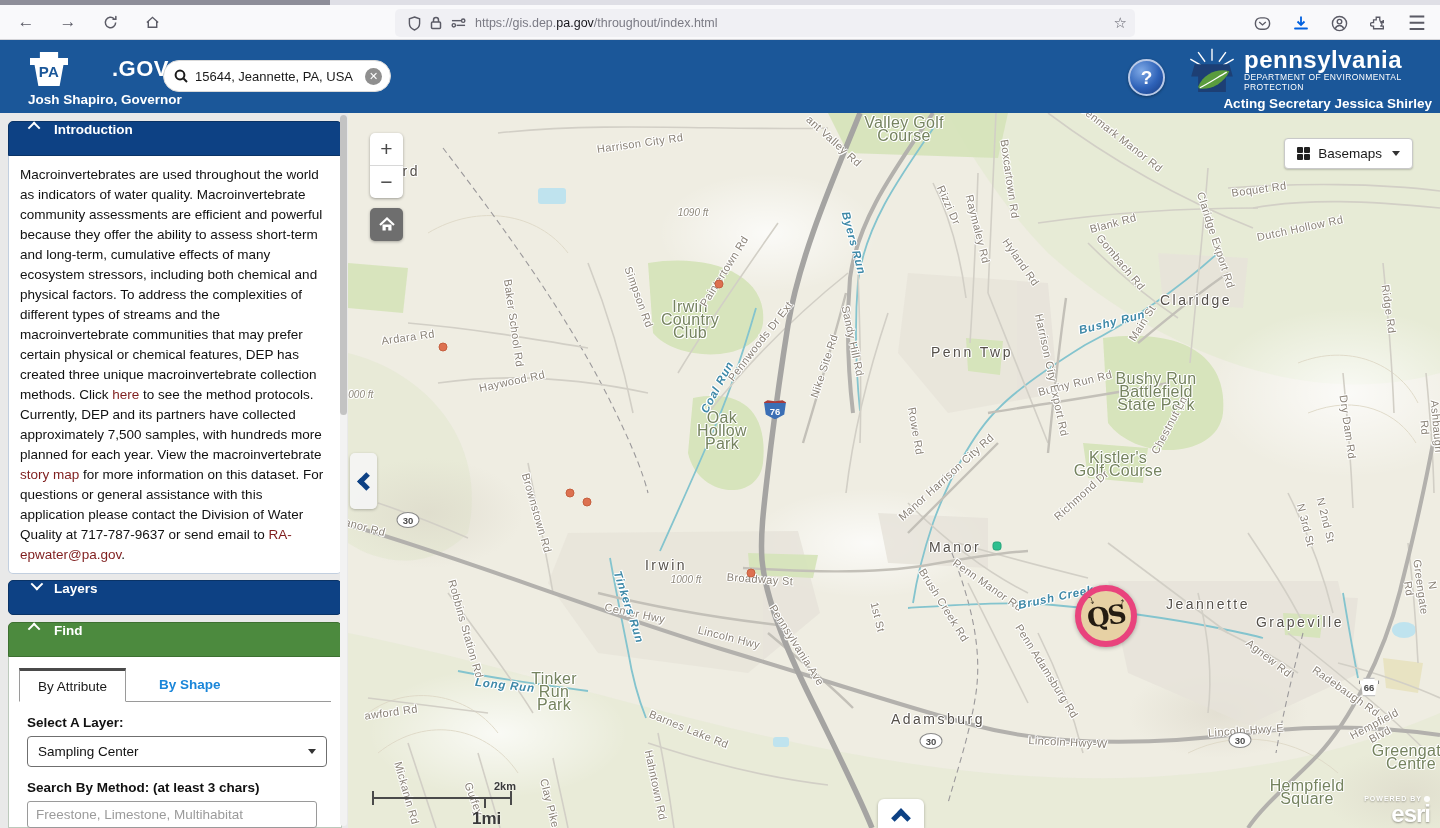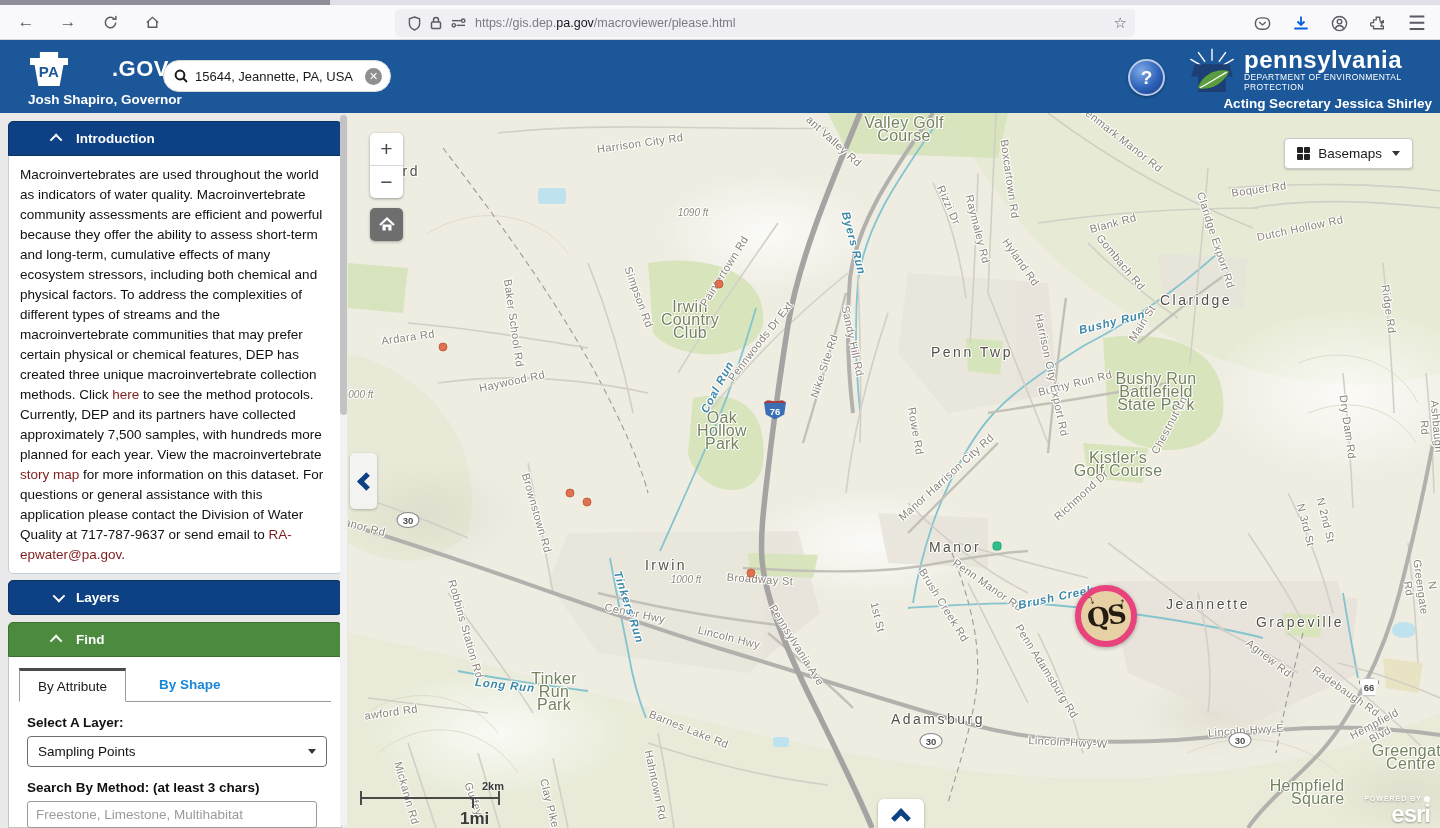--- a/index.html
+++ b/index.html
@@ -38,21 +38,21 @@
   #deplogo { position:absolute; left:1186px; top:7px; width:52px; height:52px; }
   #agency { position:absolute; left:1244px; top:8px; color:#fff; }
   #agency .nm { font-size:24px; font-weight:bold; letter-spacing:0.5px; line-height:24px; }
   #agency .d1,#agency .d2 { font-size:8.5px; letter-spacing:0.4px; line-height:10px; }
   #secretary { position:absolute; right:8px; top:56px; color:#fff; font-weight:bold; font-size:13.5px; }
 
   
   #sidebar { position:absolute; left:0; top:113px; width:348px; height:715px; background:#e9e9e9; }
   #sb-scroll { position:absolute; right:1px; top:2px; width:7px; height:711px; background:#f2f2f2; border-radius:4px; }
   #sb-thumb { position:absolute; right:0; top:0; width:7px; height:300px; background:#c3c3c3; border-radius:4px; }
-  .panel-hd { position:absolute; left:8px; width:334px; height:35px; border-radius:5px; color:#fff; font-weight:bold; font-size:13.5px; display:flex; align-items:center;padding-left:22px; }
+  .panel-hd { position:absolute; left:8px; width:334px; height:35px; border-radius:5px; color:#fff; font-weight:bold; font-size:13.5px; display:flex; align-items:flex-start; }
   .panel-hd.navy { background:#0d4184; border:1px solid #0a3366; }
   .panel-hd.green { background:#4c8a3e; border:1px solid #3d7031; }
   .chev { width:9px; height:9px; border-left:2px solid #fff; border-top:2px solid #fff; margin:0 14px 0 22px; }
   .chev.up { transform:rotate(45deg) translateY(2px); }
   .chev.down { transform:rotate(225deg) translateY(2px); }
   #intro-hd { top:8px; border-bottom-left-radius:0; border-bottom-right-radius:0; }
   #intro-bd { position:absolute; left:8px; top:43px; width:334px; height:418px; background:#fff; border:1px solid #c2cfdf; border-top:none; border-radius:0 0 5px 5px; padding:9px 11px; font-size:13.5px; line-height:20px; color:#111; }
   #intro-bd a { color:#7f1d1d; text-decoration:none; }
   #layers-hd { top:467px; }
   #find-hd { top:509px; border-bottom-left-radius:0; border-bottom-right-radius:0; }
@@ -92,21 +92,21 @@
   #basemaps { position:absolute; right:27px; top:25px; height:31px; background:#fff; border:1px solid #c9c9c9; border-radius:4px; display:flex; align-items:center; padding:0 12px; box-shadow:0 1px 2px rgba(0,0,0,.2); }
   #basemaps .grid { display:grid; grid-template-columns:6px 6px; grid-template-rows:6px 6px; gap:1.5px; margin-right:8px; }
   #basemaps .grid i { background:#222; border-radius:1px; }
   #basemaps .lbl { font-size:13.5px; color:#1a1a1a; }
   #basemaps .caret { margin-left:10px; width:0; height:0; border-left:4px solid transparent; border-right:4px solid transparent; border-top:5px solid #333; }
   #marker { position:absolute; left:727px; top:472px; width:62px; height:62px; border-radius:50%; background:#e7d1a4; border:6px solid #e9437d; box-shadow:0 1px 4px rgba(0,0,0,.3); display:flex; align-items:center; justify-content:center; }
   #marker .qs { font-family:"DejaVu Serif",serif; font-weight:bold; font-size:26px; color:#241c12; transform:rotate(-8deg); letter-spacing:-2px; }
   #marker .bird { position:absolute; color:#241c12; font-size:10px; }
   #marker .b1 { left:8px; top:4px; transform:rotate(-15deg); }
   #marker .b2 { right:7px; top:7px; transform:rotate(10deg); }
-  #scale { position:absolute; left:12px; top:668px; width:150px; height:40px; }
+  #scale { position:absolute; left:24px; top:668px; width:150px; height:40px; }
   #scale .bar { position:absolute; left:0; top:16px; width:140px; height:2px; background:#4a4a4a; }
   #scale .t0,#scale .t2,#scale .tm { position:absolute; width:2px; background:#4a4a4a; }
   #scale .t0 { left:0; top:10px; height:14px; }
   #scale .t2 { left:138px; top:10px; height:14px; }
   #scale .tm { left:112px; top:18px; height:9px; }
   #scale .km { position:absolute; left:122px; top:-1px; font-size:11px; font-weight:bold; color:#3a3a3a; text-shadow:0 0 2px #fff; }
   #scale .mi { position:absolute; left:100px; top:28px; font-size:17px; font-weight:bold; color:#3a3a3a; text-shadow:0 0 2px #fff; }
   #upbtn { position:absolute; left:530px; top:686px; width:46px; height:29px; background:#fff; border-radius:6px 6px 0 0; box-shadow:0 1px 3px rgba(0,0,0,.3); display:flex; align-items:center; justify-content:center; }
   #upbtn .uchev { width:14px; height:14px; border-left:5px solid #0d4184; border-top:5px solid #0d4184; transform:rotate(45deg) translate(3px,3px); }
   #esri { position:absolute; right:10px; bottom:2px; text-align:right; color:#fff; text-shadow:0 1px 2px rgba(0,0,0,.35); }
@@ -149,21 +149,21 @@
           </svg>
       </span>
       <span class="uico">
         <svg width="15" height="12" viewBox="0 0 16 12" fill="none" stroke="#5b5b66" stroke-width="1.5">
             <line x1="1" y1="3.5" x2="11" y2="3.5"></line>
             <circle cx="13" cy="3.5" r="1.8"></circle>
             <line x1="6" y1="8.5" x2="15" y2="8.5"></line>
             <circle cx="3" cy="8.5" r="1.8"></circle>
           </svg>
       </span>
-      <span id="urltext"><span>https://gis.dep.</span><span class="dom">pa.gov</span><span>/macroviewer/please.html</span></span>
+      <span id="urltext"><span>https://gis.dep.</span><span class="dom">pa.gov</span><span>/throughout/index.html</span></span>
       <span id="star">☆</span>
     </div>
     <div id="winicons">
       <span class="wico">
         <svg width="17" height="17" viewBox="0 0 18 18" fill="none" stroke="#5b5b66" stroke-width="1.5">
             <rect x="1.5" y="3" width="15" height="12" rx="5.5"></rect>
             <path d="M5.5 7.5 9 10.5l3.5-3"></path>
           </svg>
       </span>
       <span class="wico">
@@ -243,21 +243,21 @@
       <span class="chev up"></span>
       <span>Find</span>
     </div>
     <div id="find-bd">
       <div id="tabsrow">
         <div id="tab-attr">By Attribute</div>
         <div id="tab-shape">By Shape</div>
       </div>
       <div class="find-lbl">Select A Layer:</div>
       <div id="layer-select">
-        <span>Sampling Points</span>
+        <span>Sampling Center</span>
         <span class="caret"></span>
       </div>
       <div class="find-lbl">Search By Method: (at least 3 chars)</div>
       <input id="method-input" type="text" placeholder="Freestone, Limestone, Multihabitat" style="">
     </div>
     <div id="sb-scroll">
         <div id="sb-thumb"></div>
       </div>
   </div>
 
@@ -411,21 +411,21 @@
 Hollow
 Park</span>
         <span class="mlbl area" style="transform: translate(-50%, -50%) rotate(0deg); left: 808px; top: 278px;">Bushy Run
 Battlefield
 State Park</span>
         <span class="mlbl area" style="transform: translate(-50%, -50%) rotate(0deg); left: 770px; top: 351px;">Kistler's
 Golf Course</span>
         <span class="mlbl area" style="transform: translate(-50%, -50%) rotate(0deg); left: 206px; top: 578px;">Tinker
 Run
 Park</span>
-        <span class="mlbl area" style="transform: translate(-50%, -50%) rotate(0deg); left: 959px; top: 679px; text-align: right;">Hempfield
+        <span class="mlbl area" style="transform: translate(-50%, -50%) rotate(0deg); left: 959px; top: 679px;">Hempfield
 Square</span>
         <span class="mlbl area" style="transform: translate(-50%, -50%) rotate(0deg); left: 1063px; top: 644px;">Greengate
 Centre</span>
         <span class="mlbl road" style="transform: translate(-50%, -50%) rotate(-8deg); left: 292px; top: 30px;">Harrison City Rd</span>
         <span class="mlbl road" style="transform: translate(-50%, -50%) rotate(38deg); left: 773px; top: 25px;">Denmark Manor Rd</span>
         <span class="mlbl road" style="transform: translate(-50%, -50%) rotate(42deg); left: 486px; top: 28px;">ant Valley Rd</span>
         <span class="mlbl road" style="transform: translate(-50%, -50%) rotate(-8deg); left: 911px; top: 76px;">Boquet Rd</span>
         <span class="mlbl road" style="transform: translate(-50%, -50%) rotate(72deg); left: 868px; top: 127px;">Claridge Export Rd</span>
         <span class="mlbl road" style="transform: translate(-50%, -50%) rotate(-12deg); left: 952px; top: 115px;">Dutch Hollow Rd</span>
         <span class="mlbl road" style="transform: translate(-50%, -50%) rotate(-15deg); left: 765px; top: 110px;">Blank Rd</span>

